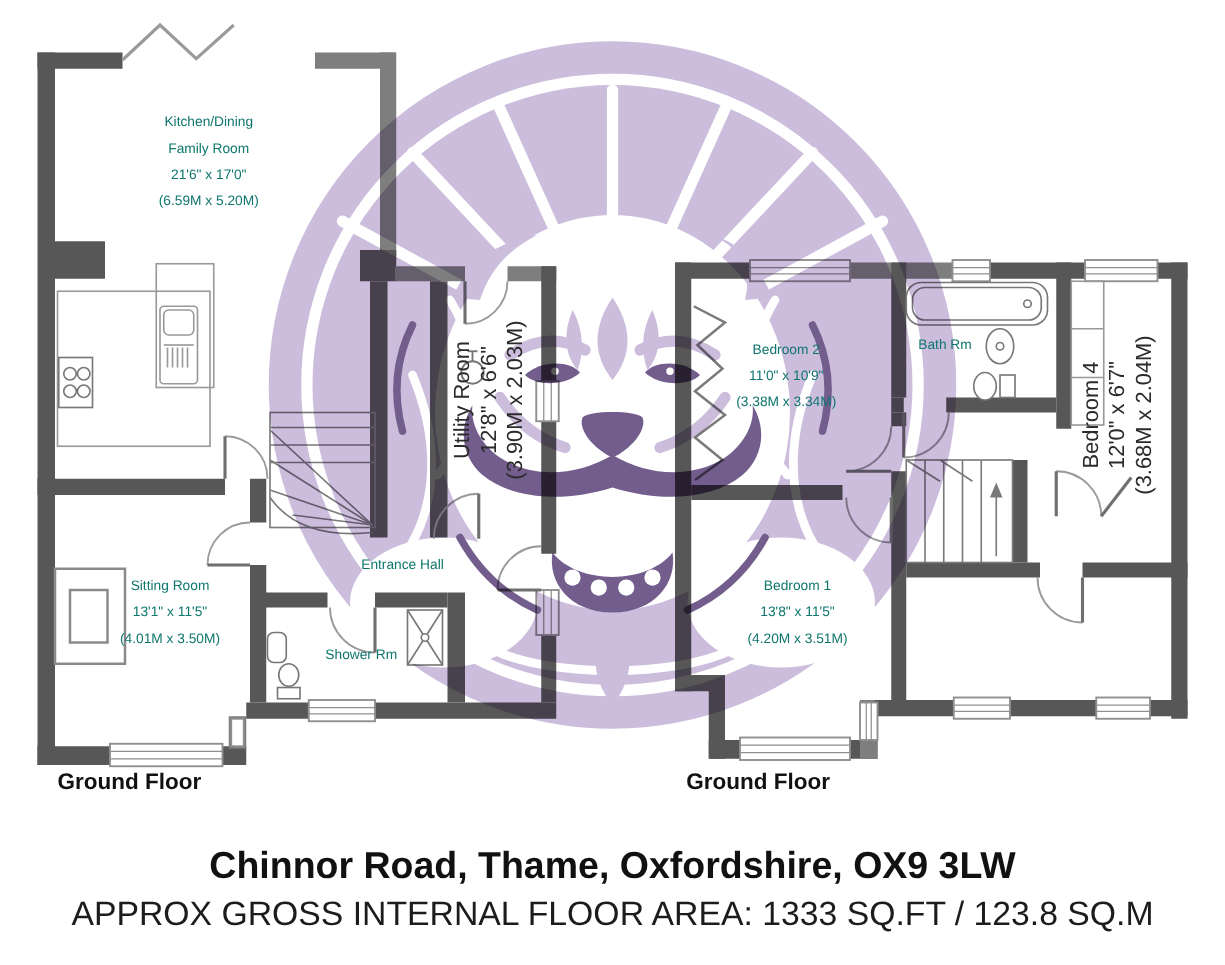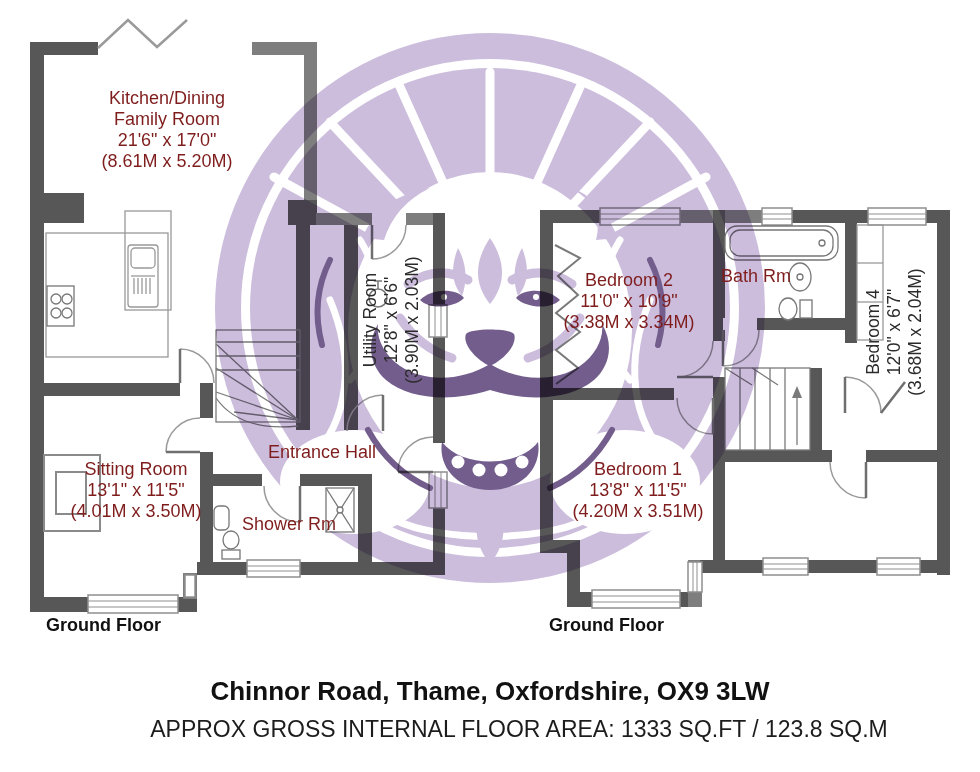--- a/index.html
+++ b/index.html
@@ -1,27 +1,27 @@
 <!DOCTYPE html>
 <html><head>
 <meta charset="utf-8">
 <style>
   html,body{margin:0;padding:0;background:#fff;}
   .canvas{position:relative;width:980px;height:772px;background:#ffffff;overflow:hidden;
           font-family:"Liberation Sans",sans-serif;color:#2b2b2b;}
   .plan-svg{position:absolute;left:0;top:0;}
-  .rl{position:absolute;text-align:center;font-size:18px;line-height:21px;color:#7f1d1d;
+  .rl{position:absolute;text-align:center;font-size:11px;line-height:21px;color:#0f766e;
       transform:translateX(-50%);white-space:nowrap;}
   .rl-rot{position:absolute;text-align:center;font-size:17.5px;line-height:21px;color:#2b2b2b;
       transform:translate(-50%,-50%) rotate(-90deg);white-space:nowrap;}
   .floor-label{position:absolute;font-weight:bold;font-size:18px;color:#111;}
   .title-line{position:absolute;left:490px;transform:translateX(-50%);white-space:nowrap;
-      font-weight:bold;font-size:26px;color:#111;}
-  .area-line{position:absolute;left:519px;transform:translateX(-50%);white-space:nowrap;
-      font-size:23px;color:#1c1c1c;}
+      font-weight:bold;font-size:30px;color:#111;}
+  .area-line{position:absolute;left:490px;transform:translateX(-50%);white-space:nowrap;
+      font-size:27px;color:#1c1c1c;}
   .wm{mix-blend-mode:multiply;}
 </style>
 </head>
 <body>
 
 <div class="canvas">
 
 <svg class="plan-svg" width="980" height="772" viewBox="0 0 980 772">
 
   <g>
@@ -306,21 +306,21 @@
       <path d="M368,430 Q390,470 430,488"></path>
       <path d="M612,430 Q590,470 550,488"></path>
     </g>
   </g>
 </svg>
 
   <div class="rl" style="left:167px;top:88px;">
     <div>Kitchen/Dining</div>
     <div>Family Room</div>
     <div>21'6" x 17'0"</div>
-    <div>(8.61M x 5.20M)</div>
+    <div>(6.59M x 5.20M)</div>
   </div>
 
   <div class="rl-rot" style="left:391px;top:320px;">
     <div>Utility Room</div>
     <div>12'8" x 6'6"</div>
     <div>(3.90M x 2.03M)</div>
   </div>
 
   <div class="rl" style="left:136px;top:459px;">
     <div>Sitting Room</div>

